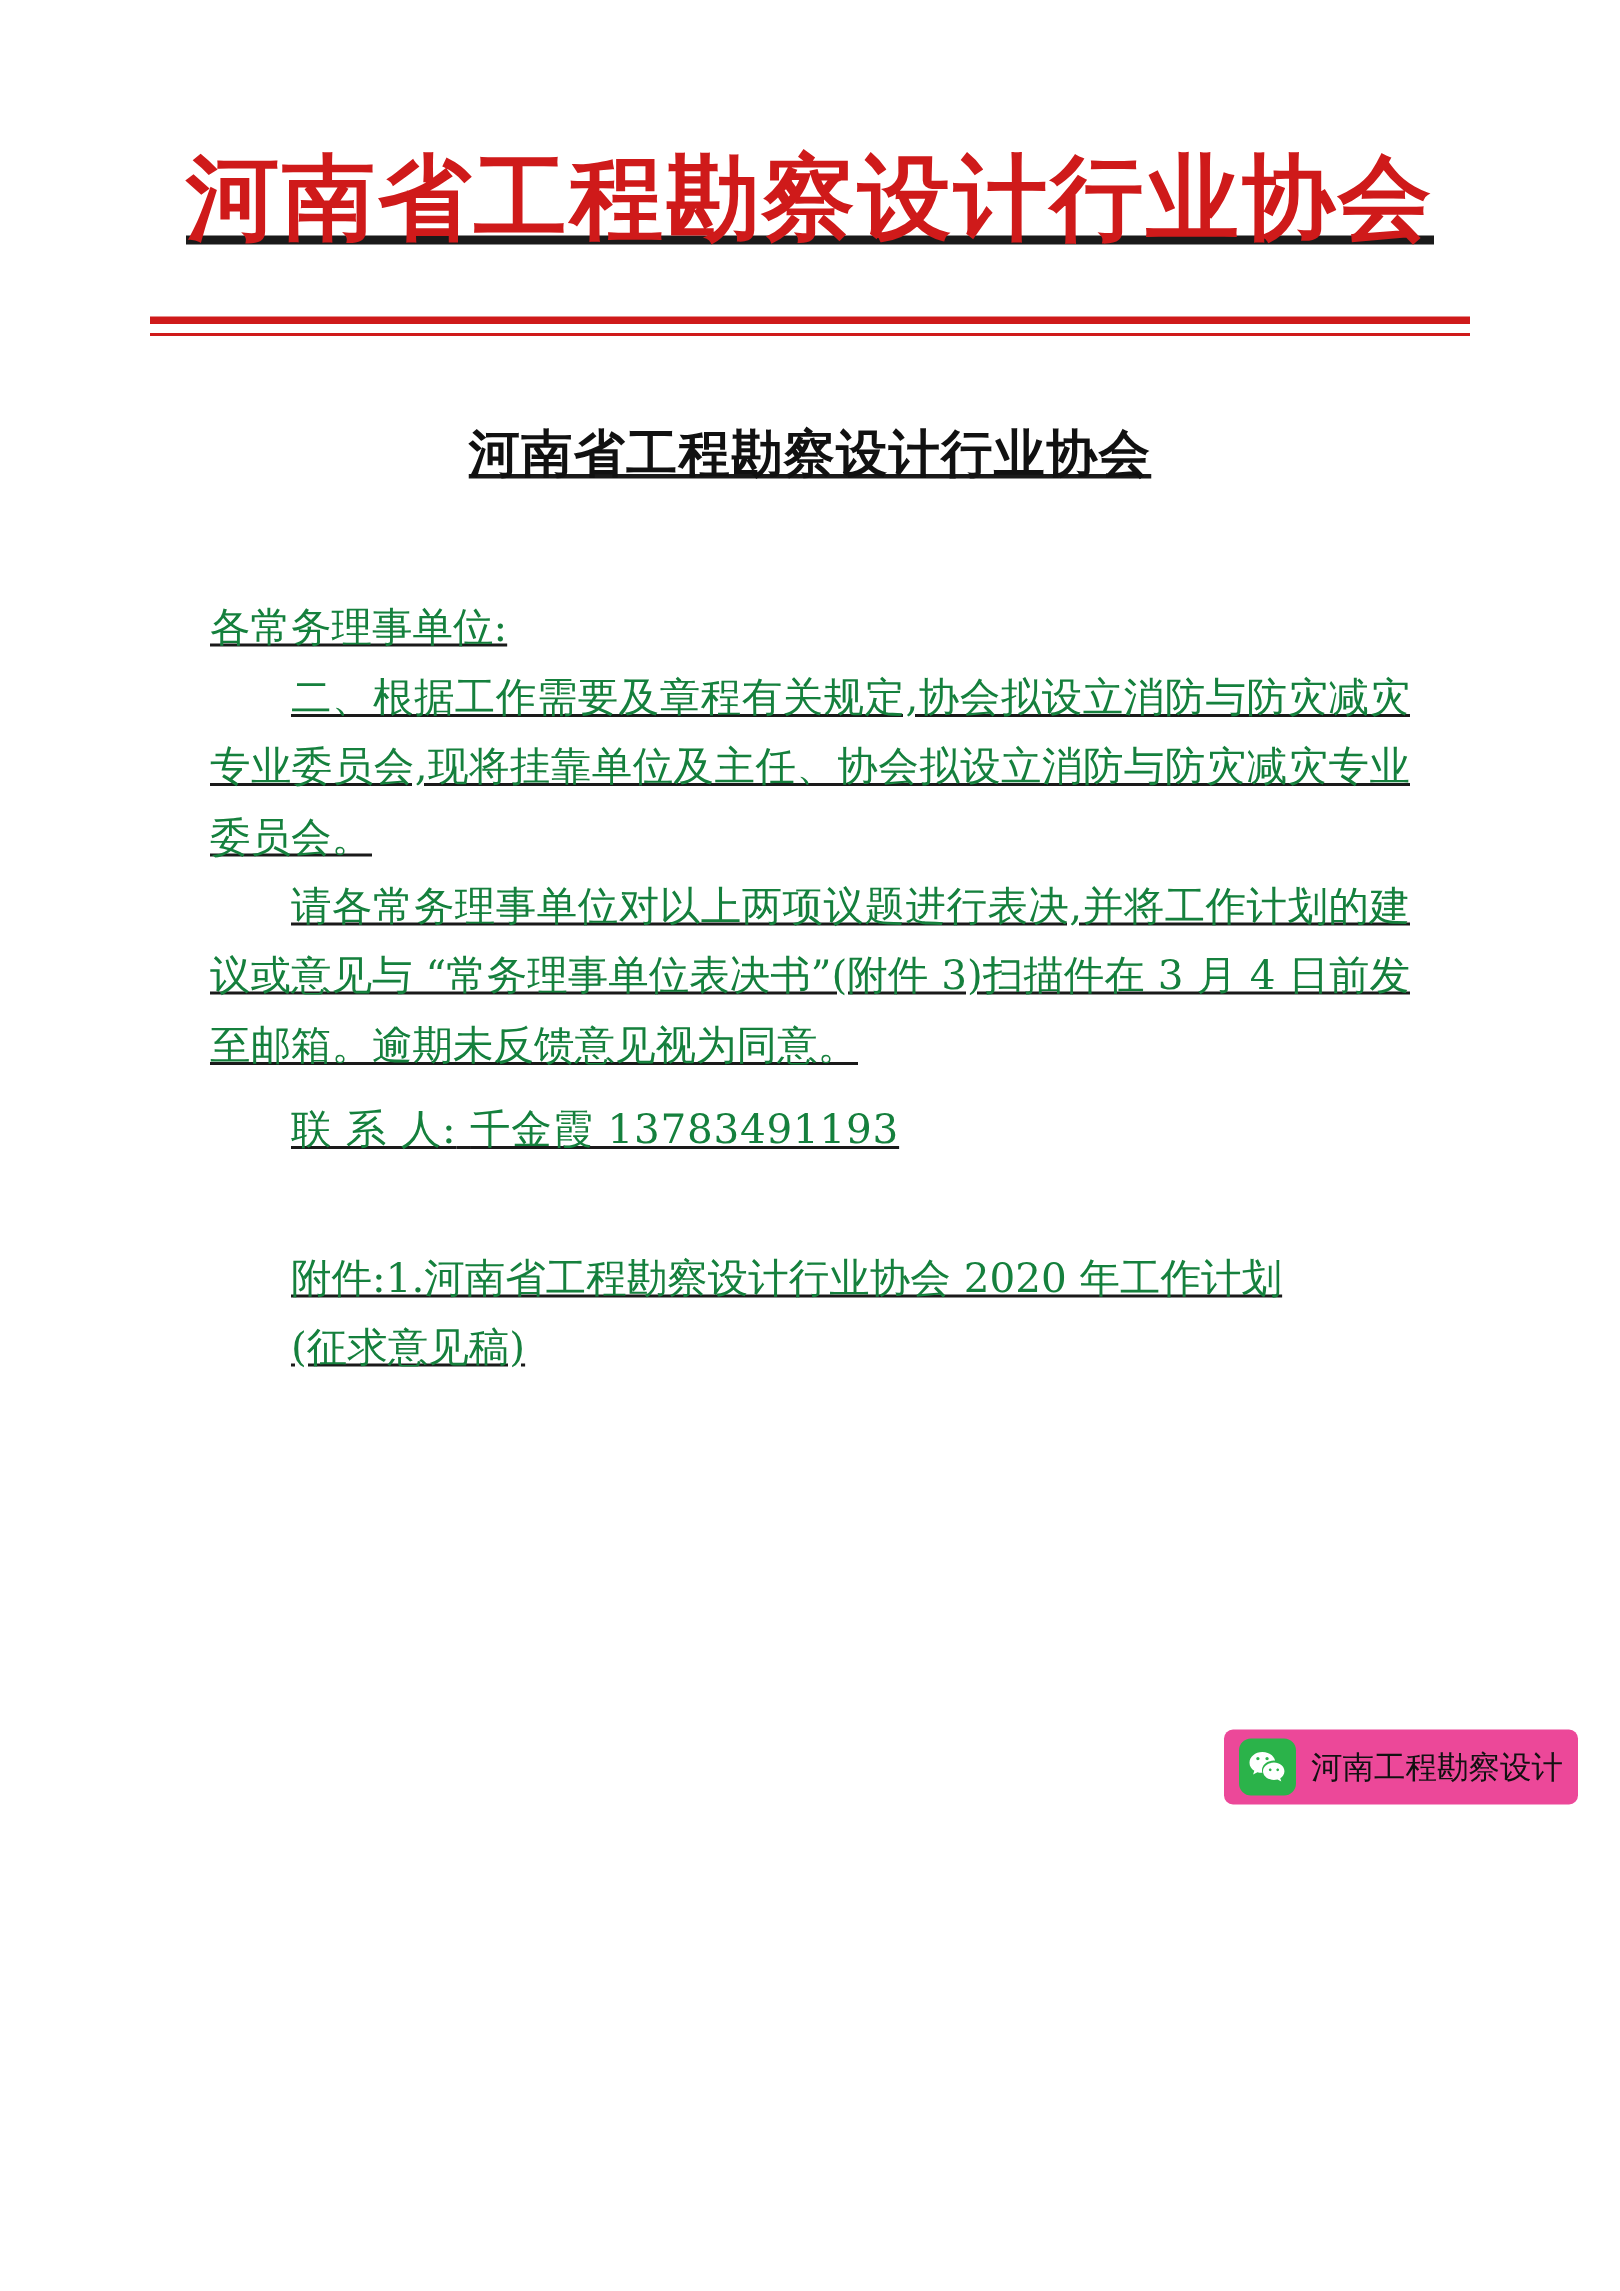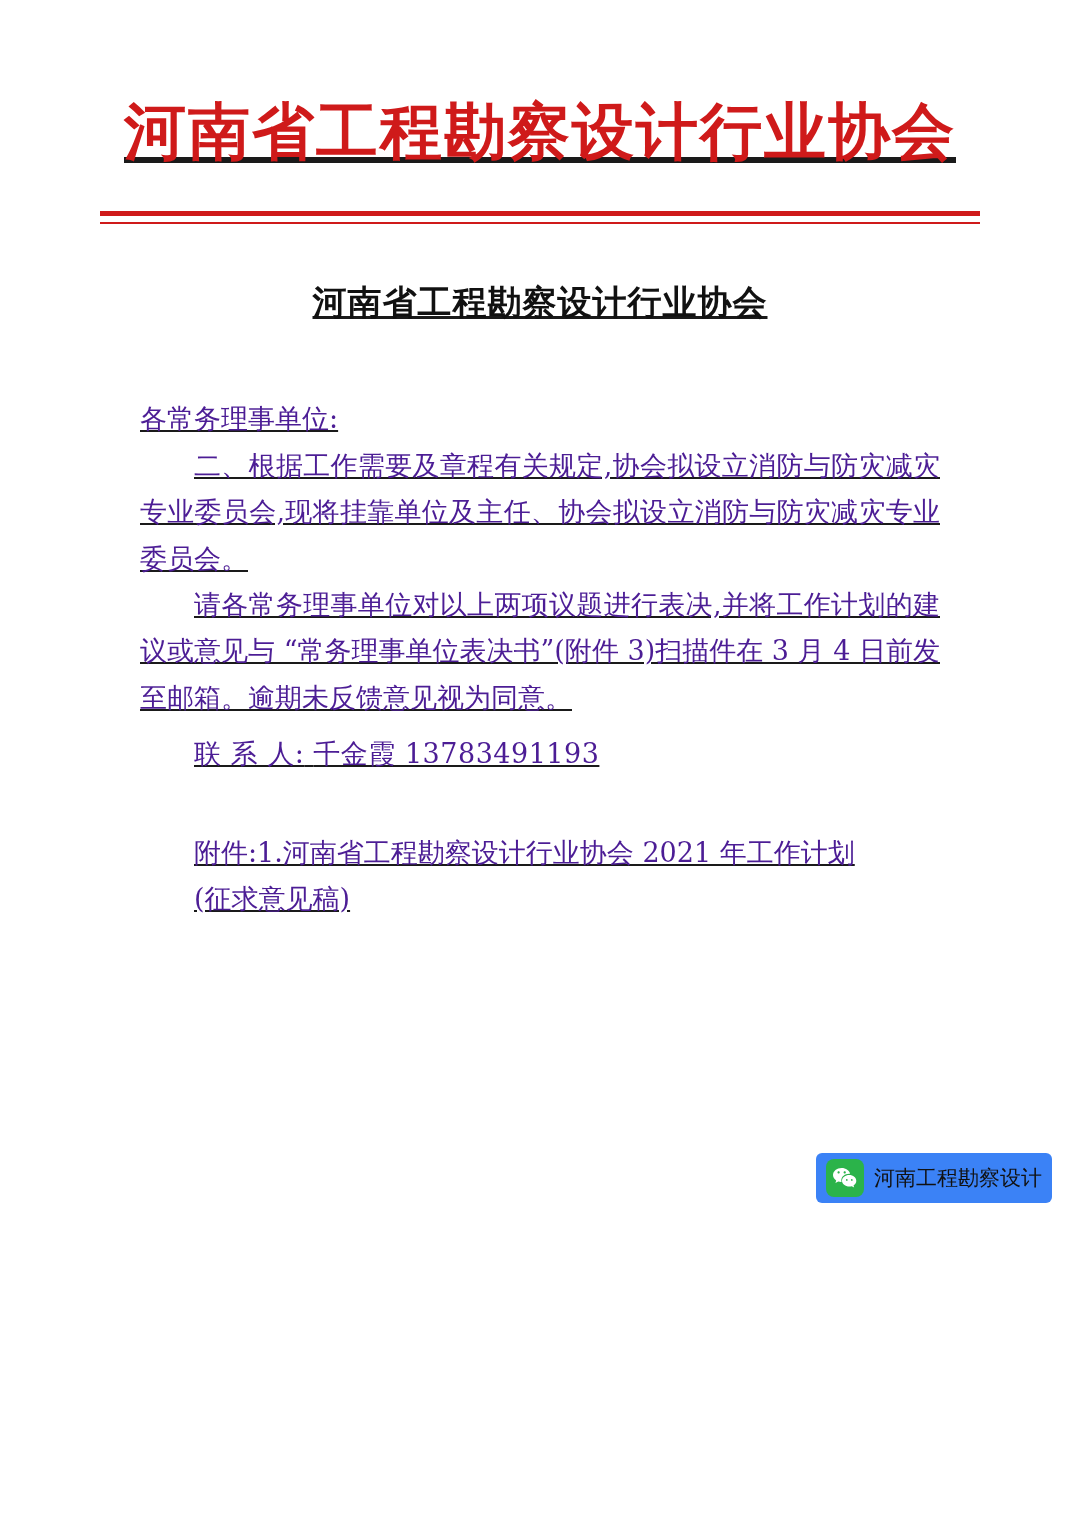--- a/index.html
+++ b/index.html
@@ -66,21 +66,21 @@
   .doc-heading.line1 { margin-top: 56px; }
   .doc-heading.line2 { margin-top: 50px; }
 
   
   .body-block {
     margin: 0 auto;
     width: 800px;
     padding-top: 70px;
     font-size: 27px;
     line-height: 1.72;
-    color: #4c1d95;
+    color: #15803d;
     font-family: "DejaVu Serif", "Liberation Serif", serif;
   }
   .salutation {
     margin-bottom: 4px;
   }
   .para {
     text-indent: 2em;
     text-align: justify;
     margin: 0;
   }
@@ -104,21 +104,21 @@
   }
 
   
   .footer-badge {
     position: absolute;
     right: 28px;
     bottom: 22px;
     display: flex;
     align-items: center;
     gap: 10px;
-    background: #3b82f6;
+    background: #ec4899;
     border-radius: 6px;
     padding: 6px 10px;
   }
   .wechat-icon {
     width: 38px;
     height: 38px;
     border-radius: 8px;
     background: #2bb34a;
     display: flex;
     align-items: center;
@@ -159,21 +159,21 @@
     <p class="para">请各常务理事单位对以上两项议题进行表决,并将工作计划的建议或意见与 “常务理事单位表决书”(附件 3)扫描件在 3 月 4 日前发至邮箱。逾期未反馈意见视为同意。</p>
 
     <div class="contact-block">
       <p class="contact-line">
         <span>联 系 人:</span>
         <span>千金霞 13783491193</span>
       </p>
     </div>
 
     <div class="attach-block">
-      <p class="attach-line">附件:1.河南省工程勘察设计行业协会 2021 年工作计划</p>
+      <p class="attach-line">附件:1.河南省工程勘察设计行业协会 2020 年工作计划</p>
       <p class="attach-line cont">(征求意见稿)</p>
     </div>
 
   </div>
 
   <div class="footer-badge">
     <span class="wechat-icon">
       <svg width="26" height="22" viewBox="0 0 26 22" xmlns="http://www.w3.org/2000/svg">
         <path fill="#ffffff" d="M9.6 1C4.8 1 1 4.2 1 8.1c0 2.2 1.2 4.1 3.2 5.4l-.8 2.5 2.9-1.5c.9.2 1.8.4 2.7.4h.6c-.2-.5-.3-1.1-.3-1.7 0-3.6 3.5-6.5 7.9-6.5.3 0 .6 0 .9.1C17.4 3.5 13.9 1 9.6 1zm-3 3.3c.6 0 1.1.5 1.1 1.1S7.2 6.5 6.6 6.5 5.5 6 5.5 5.4s.5-1.1 1.1-1.1zm6.1 0c.6 0 1.1.5 1.1 1.1s-.5 1.1-1.1 1.1-1.1-.5-1.1-1.1.5-1.1 1.1-1.1z"></path>
         <path fill="#ffffff" d="M17.3 8c-4 0-7.3 2.6-7.3 5.8 0 3.2 3.3 5.8 7.3 5.8.8 0 1.6-.1 2.4-.3l2.5 1.3-.7-2.1c1.7-1.1 2.8-2.8 2.8-4.7C24.3 10.6 21.1 8 17.3 8zm-2.5 4c.5 0 .9.4.9.9s-.4.9-.9.9-.9-.4-.9-.9.4-.9.9-.9zm5 0c.5 0 .9.4.9.9s-.4.9-.9.9-.9-.4-.9-.9.4-.9.9-.9z"></path>

